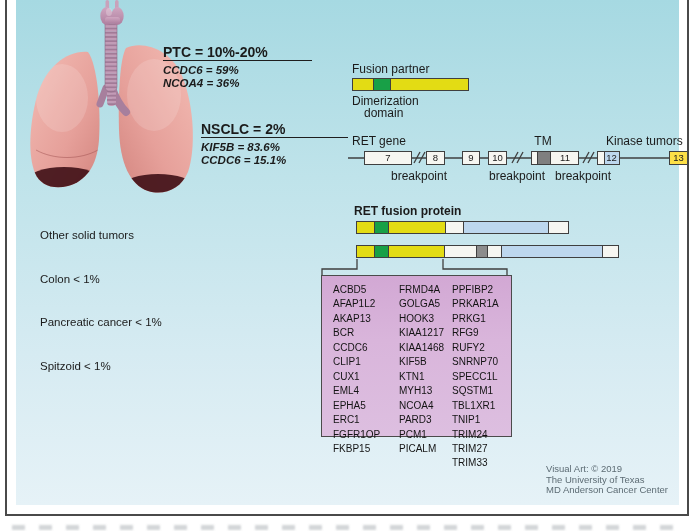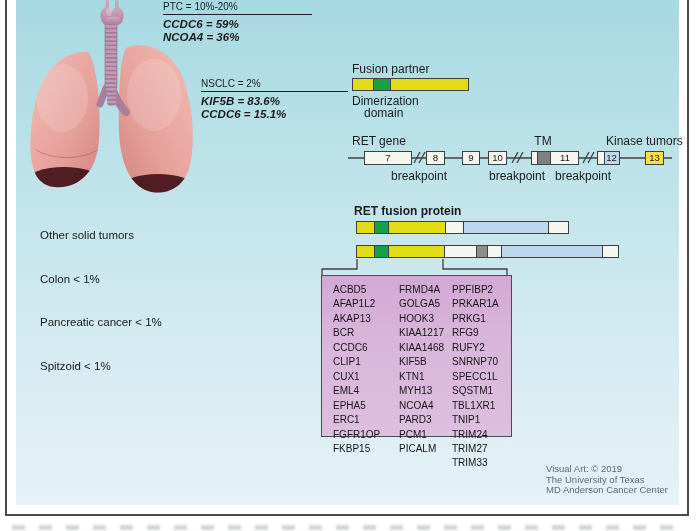--- a/index.html
+++ b/index.html
@@ -16,21 +16,21 @@
   .frame-line { position:absolute; background:#4a4a4a; }
 
   
   #panel {
     position:absolute; left:16px; top:0; width:663px; height:505px;
     background:linear-gradient(180deg,#a6d9e2 0%, #bfe3ea 35%, #d6ebf2 70%, #e6f2f7 100%);
   }
 
   
   .stat-block { position:absolute; }
-  .stat-title { font-size:10px; font-weight:400; line-height:13px; white-space:nowrap; }
+  .stat-title { font-size:14px; font-weight:700; line-height:13px; white-space:nowrap;margin-top:46px; }
   .stat-rule  { border-top:1.4px solid #1e1e1e; margin:1px 0 3px 0; }
   .stat-line  { font-size:11.5px; font-weight:700; font-style:italic; line-height:12.5px; white-space:nowrap; }
   .plain-line { font-size:11.5px; line-height:12.6px; white-space:nowrap;margin-top:31px; }
 
   .small-label { position:absolute; font-size:12px; line-height:12px; white-space:nowrap; }
 
   
   #legend-bar {
     position:absolute; left:352px; top:78px; width:117px; height:13px;
     background:#e3dc14; border:1px solid #3f3f3f; box-sizing:border-box;
@@ -40,21 +40,21 @@
     background:#18a047; border-left:1px solid #3f3f3f; border-right:1px solid #3f3f3f;
     box-sizing:border-box;
   }
 
   
   .exon {
     position:absolute; top:151px; height:14px; box-sizing:border-box;
     background:#f6f6f1; border:1px solid #3f3f3f;
     font-size:9.5px; line-height:12px; text-align:center; color:#1b1b1b;
   }
-  .exon.blue { background:#fde047; }
+  .exon.blue { background:#fde047;margin-left:24px; }
   .exon .tm-seg {
     position:absolute; left:5px; top:0; bottom:0; width:14px;
     background:#7f7f7f; border-left:1px solid #3f3f3f; border-right:1px solid #3f3f3f;
     box-sizing:border-box;
   }
   .exon .blue-seg {
     position:absolute; left:6px; top:0; bottom:0; right:0;
     background:#bdd7ee; border-left:1px solid #3f3f3f; box-sizing:border-box;
   }
   .exon .num { position:absolute; top:0; line-height:12px; }

